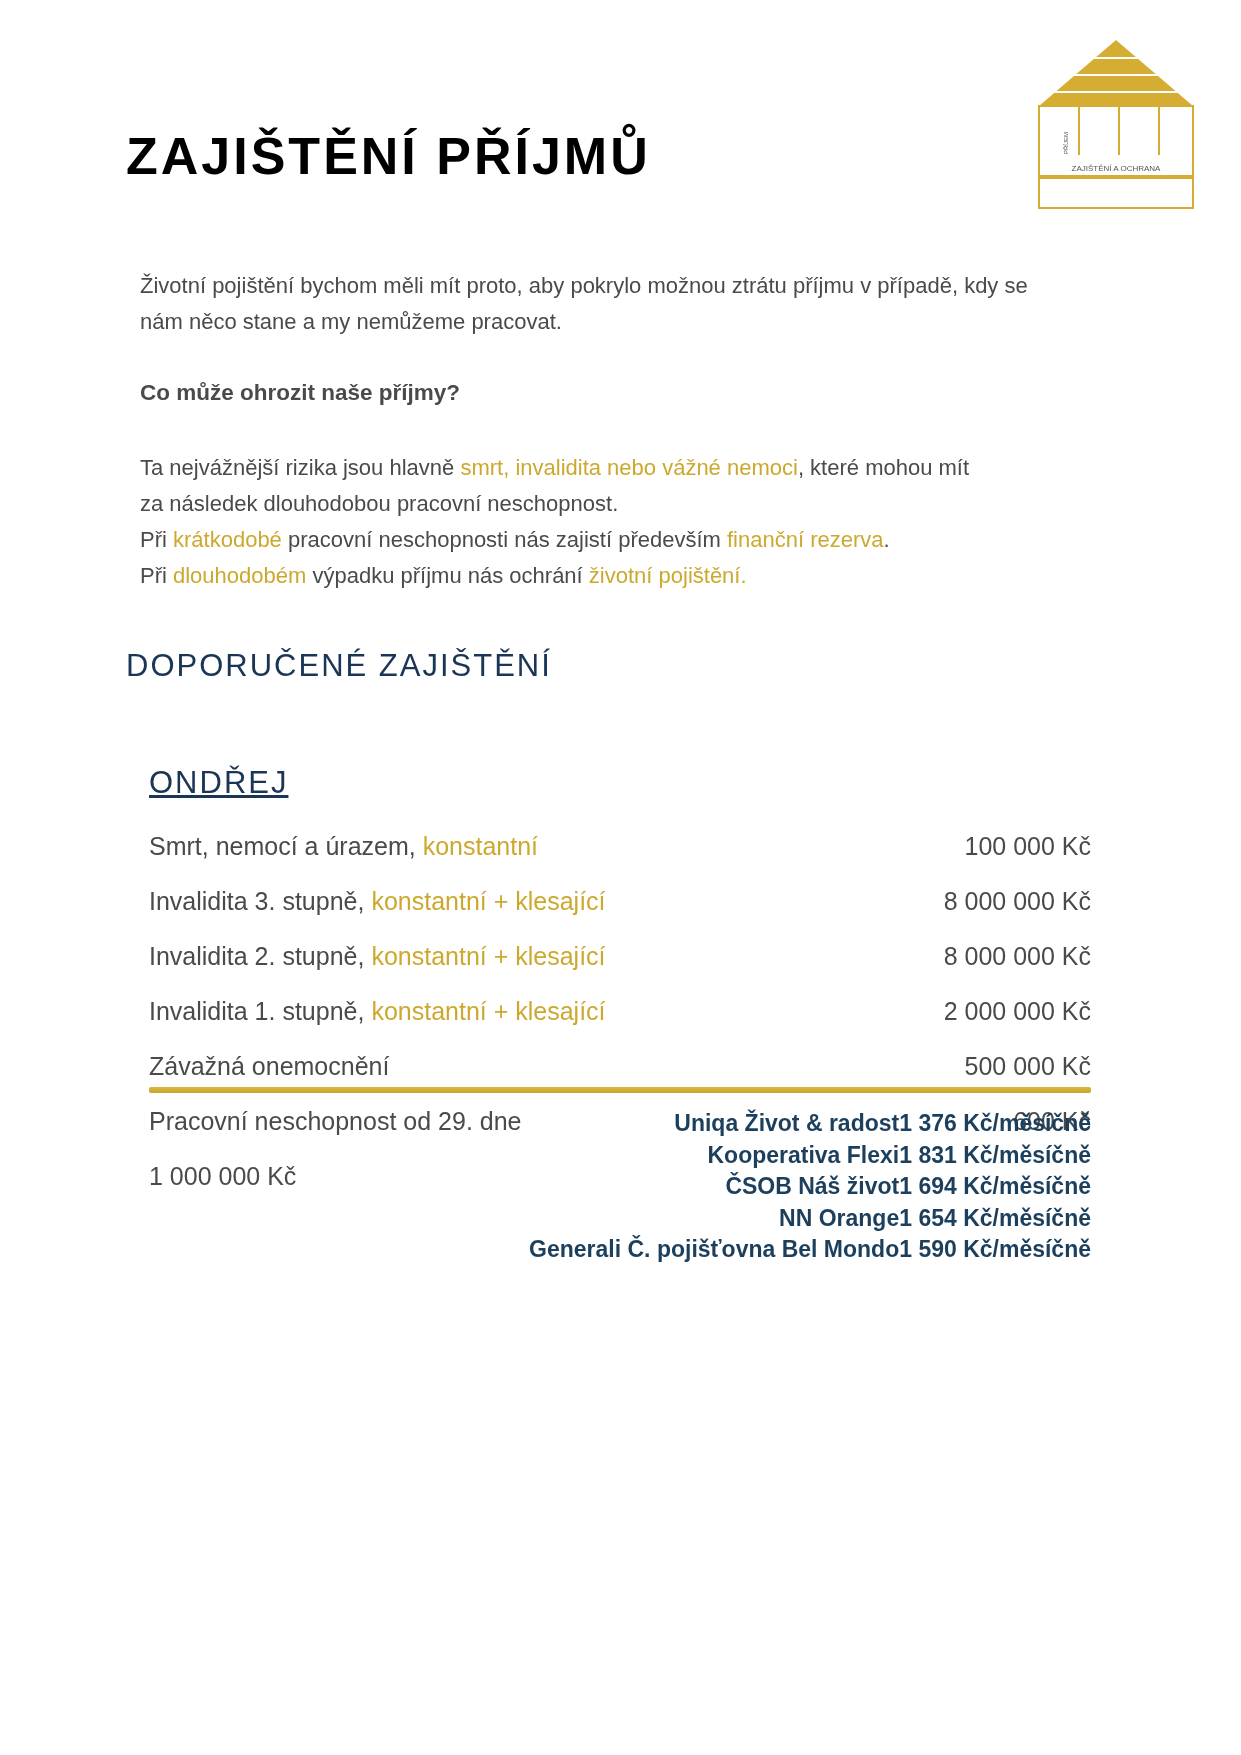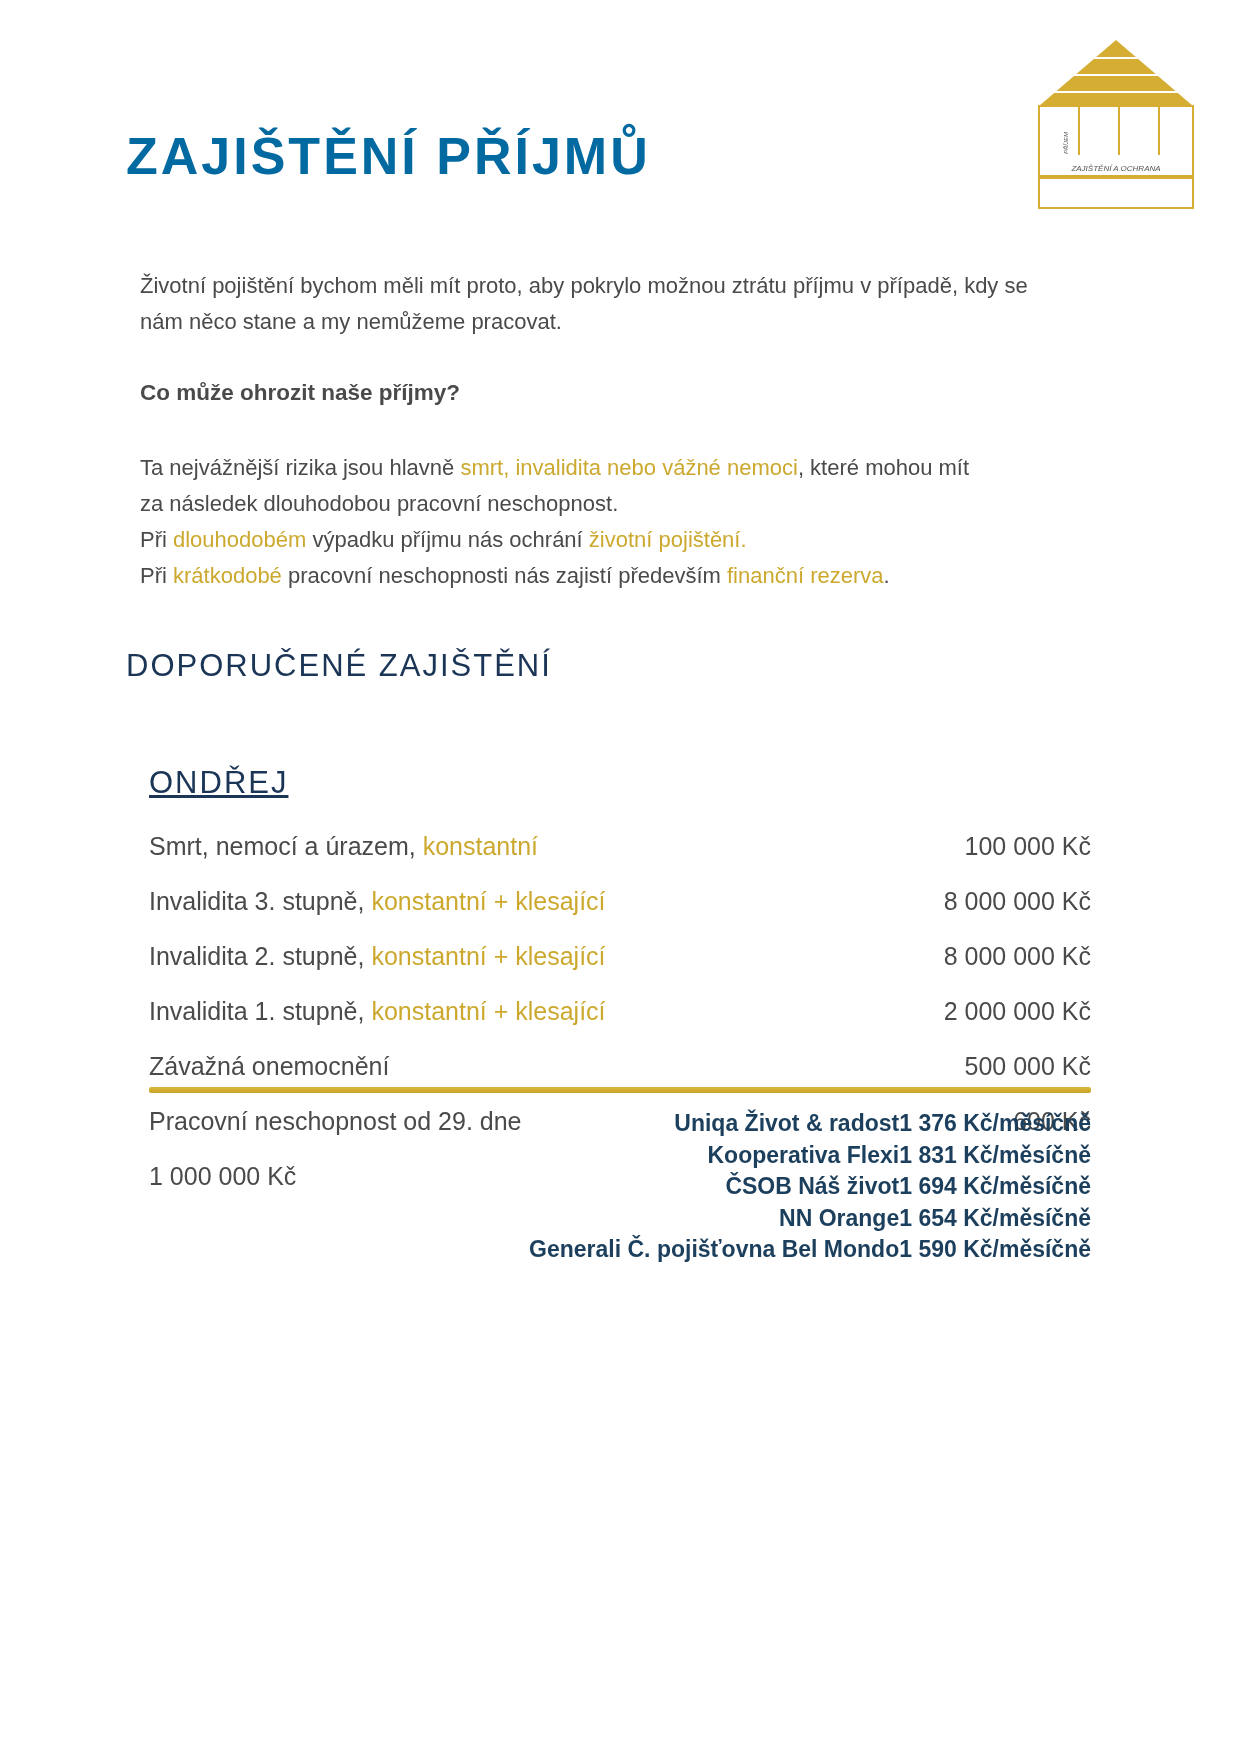--- a/index.html
+++ b/index.html
@@ -1,23 +1,23 @@
 <!DOCTYPE html>
 <html><head>
 <meta charset="utf-8">
 <style>
   html, body { margin: 0; padding: 0; background: #ffffff; }
   body { width: 1241px; height: 1755px; position: relative; overflow: hidden;
          font-family: "Liberation Sans", "DejaVu Sans", sans-serif; }
   .gold { color: #cca92e; }
 
   #title { position: absolute; left: 126px; top: 126px; margin: 0;
-           font-size: 52px; font-weight: 700; letter-spacing: 3px; color: #0369a1; }
+           font-size: 52px; font-weight: 700; letter-spacing: 3px; color: #000000; }
 
-  #logo { position: absolute; left: 1036px; top: 40px; width: 160px; height: 172px; font-style: italic; }
+  #logo { position: absolute; left: 1036px; top: 40px; width: 160px; height: 172px; }
 
   .para { position: absolute; left: 126px; margin: 14px; font-size: 22px; line-height: 36px; color: #4a4a4a; }
   #intro { top: 254px; width: 930px; }
   #question { top: 361px; font-weight: 700; font-size: 22.5px; }
   #risks { top: 436px; width: 1000px; }
   #risks .line { display: block; }
 
   #subtitle { position: absolute; left: 126px; top: 648px; margin: 0; font-size: 31px;
               font-weight: 400; letter-spacing: 2px; color: #1b3556; }
 
@@ -56,22 +56,22 @@
     <text x="80" y="131" font-size="8" fill="#555" text-anchor="middle" font-family="Liberation Sans, sans-serif">ZAJIŠTĚNÍ A OCHRANA</text>
   </svg>
 </div>
 
 <p id="intro" class="para">Životní pojištění bychom měli mít proto, aby pokrylo možnou ztrátu příjmu v případě, kdy se nám něco stane a my nemůžeme pracovat.</p>
 <p id="question" class="para">Co může ohrozit naše příjmy?</p>
 
 <div id="risks" class="para">
     <span class="line"><span>Ta nejvážnější rizika jsou hlavně </span><span class="gold">smrt, invalidita nebo vážné nemoci</span><span>, které mohou mít</span></span>
     <span class="line"><span>za následek dlouhodobou pracovní neschopnost.</span></span>
+    <span class="line"><span>Při </span><span class="gold">krátkodobé</span><span> pracovní neschopnosti nás zajistí především </span><span class="gold">finanční rezerva</span><span>.</span></span>
     <span class="line"><span>Při </span><span class="gold">dlouhodobém</span><span> výpadku příjmu nás ochrání </span><span class="gold">životní pojištění.</span></span>
-    <span class="line"><span>Při </span><span class="gold">krátkodobé</span><span> pracovní neschopnosti nás zajistí především </span><span class="gold">finanční rezerva</span><span>.</span></span>
   </div>
 
 <h2 id="subtitle">DOPORUČENÉ ZAJIŠTĚNÍ</h2>
 
 <h3 id="person">ONDŘEJ</h3>
 
 <div id="coverage">
     <div class="cov-row">
       <span><span>Smrt, nemocí a úrazem, </span><span class="gold">konstantní</span></span>
       <span class="cov-value">100 000 Kč</span>

